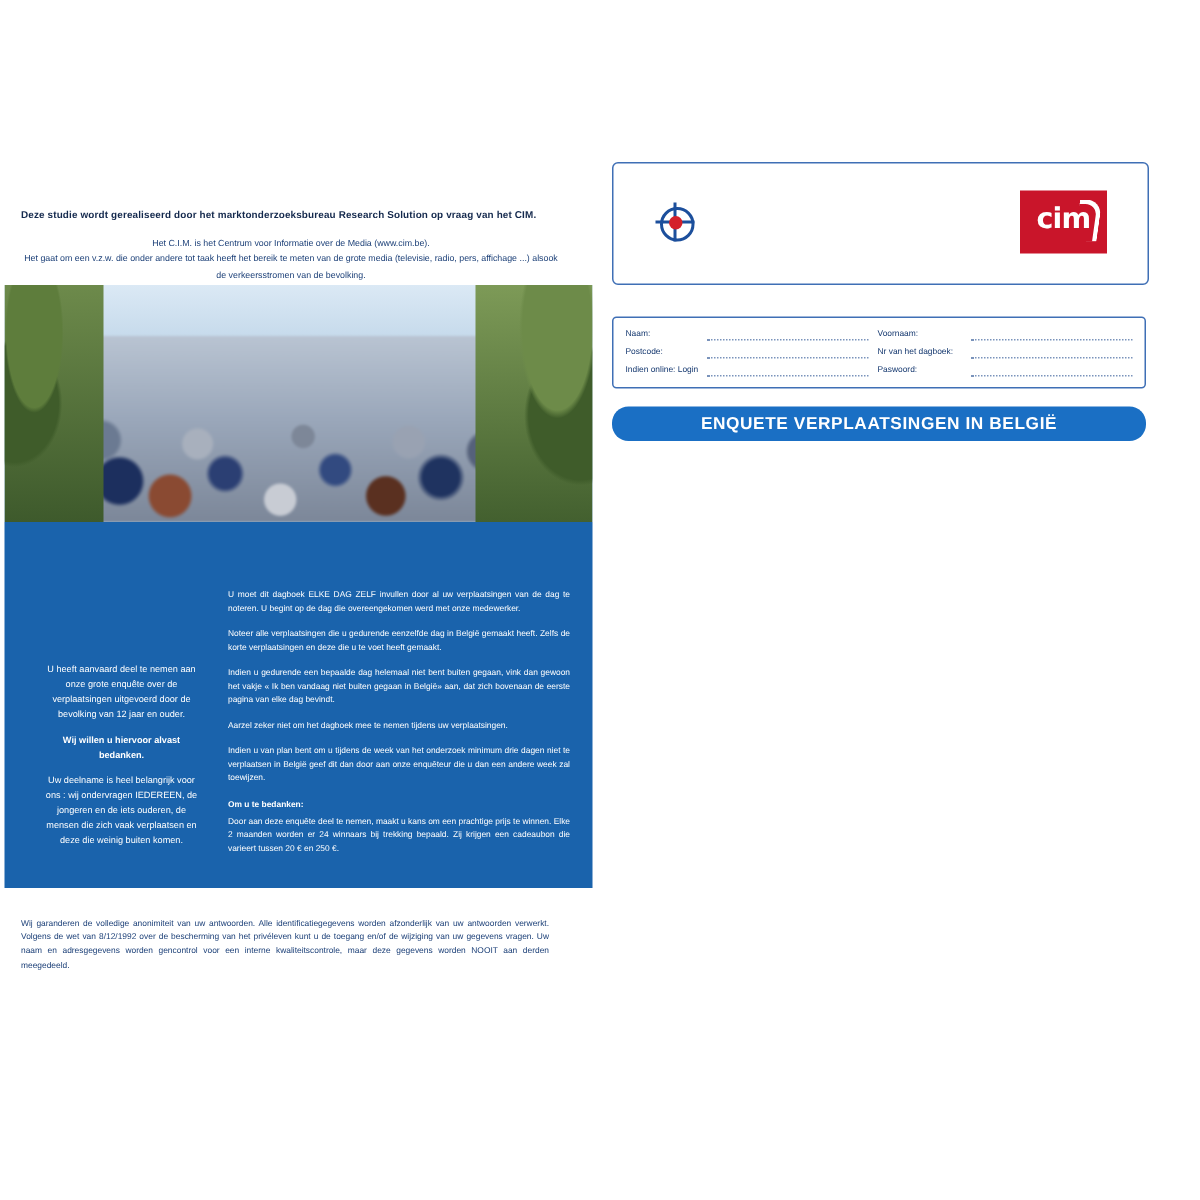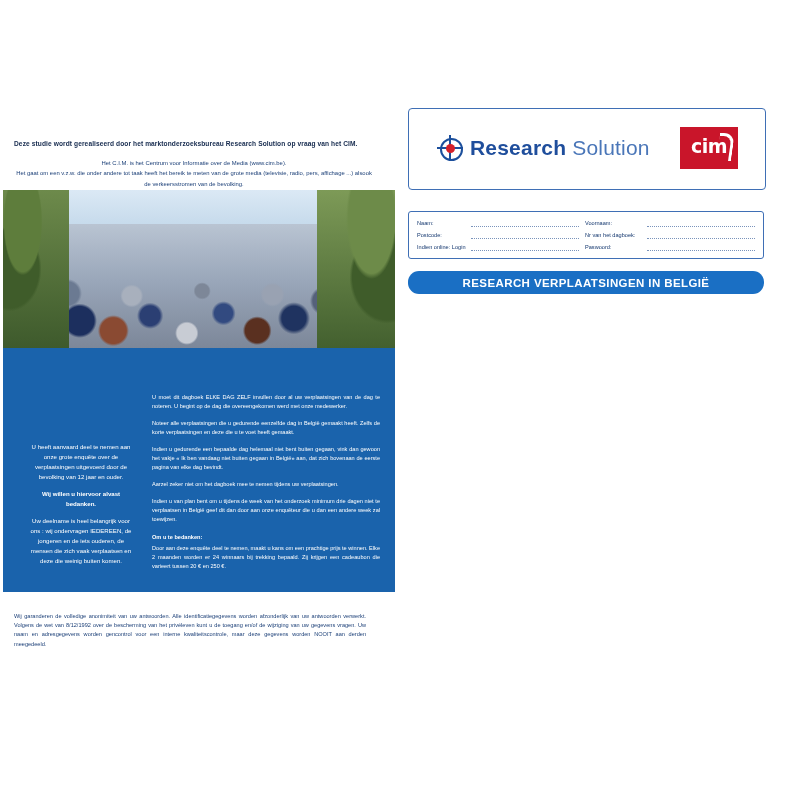--- a/index.html
+++ b/index.html
@@ -397,24 +397,20 @@
   <div class="cover">
 
     <div class="logo-box">
       <div class="rs-logo">
         <div class="rs-mark">
           <div class="cross-v"></div>
           <div class="cross-h"></div>
           <div class="ring"></div>
           <div class="dot"></div>
         </div>
-        <div class="rs-name">
-          <span>Research</span>
-          <span class="light">Solution</span>
-        </div>
       </div>
       <div class="cim-logo-sm">
         <div class="cim-text">cim</div>
         <div class="cim-swoosh"></div>
       </div>
     </div>
 
     <div class="form-box">
       <div class="form-row">
         <span class="lbl">Naam:</span>
@@ -429,21 +425,21 @@
         <span class="dots2"></span>
       </div>
       <div class="form-row">
         <span class="lbl">Indien online: Login</span>
         <span class="dots"></span>
         <span class="lbl2">Paswoord:</span>
         <span class="dots2"></span>
       </div>
     </div>
 
-    <div class="banner">RESEARCH VERPLAATSINGEN IN BELGIË</div>
+    <div class="banner">ENQUETE VERPLAATSINGEN IN BELGIË</div>
   </div>
 
   <div class="photo">
     <div class="sky"></div>
     <div class="crowd"></div>
     <div class="tree-l"></div>
     <div class="tree-r"></div>
   </div>
 
   <div class="blue-block"></div>

